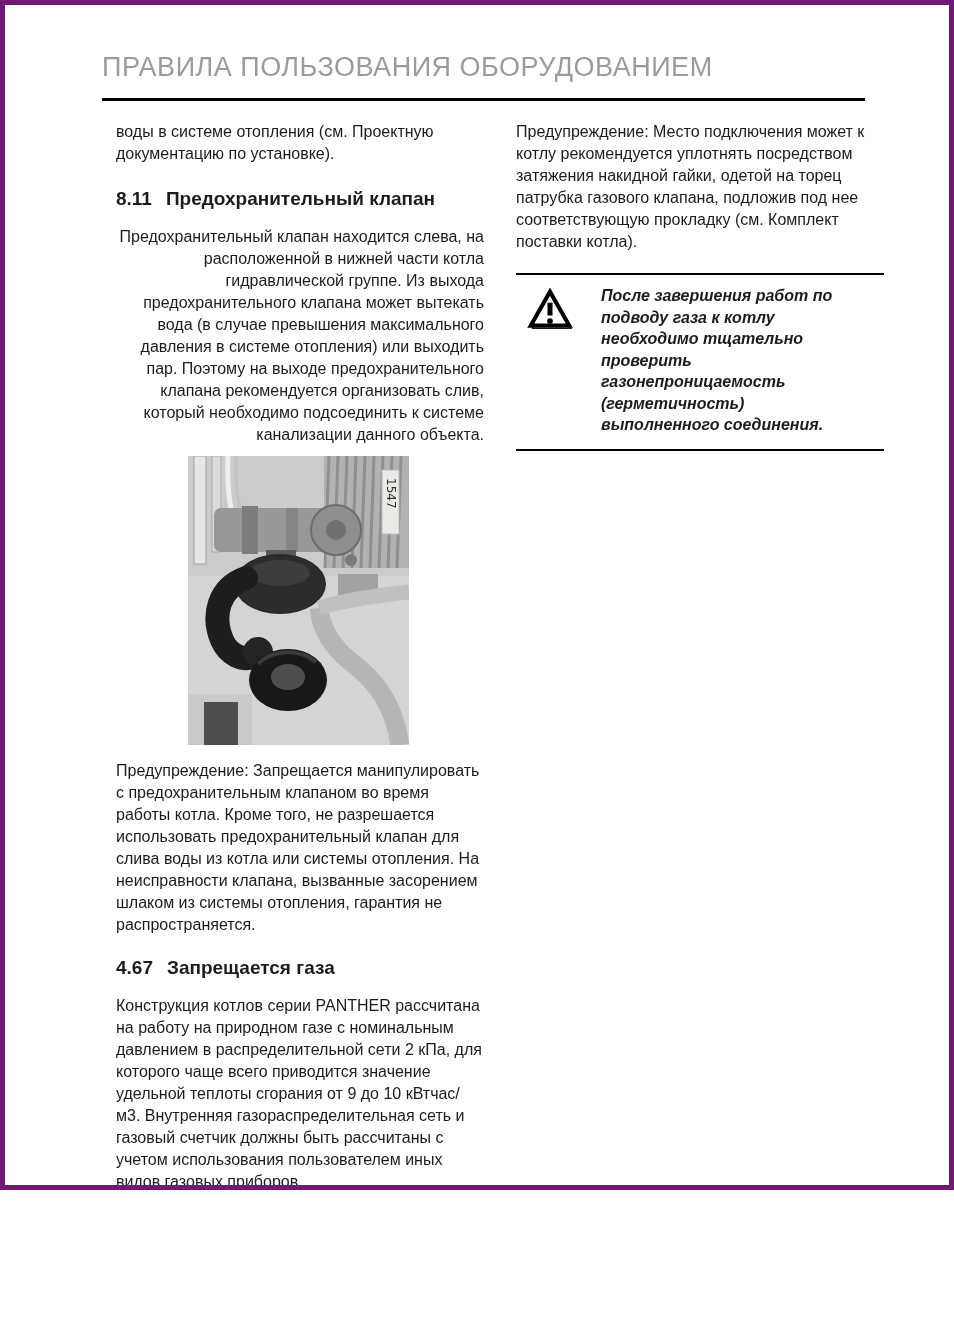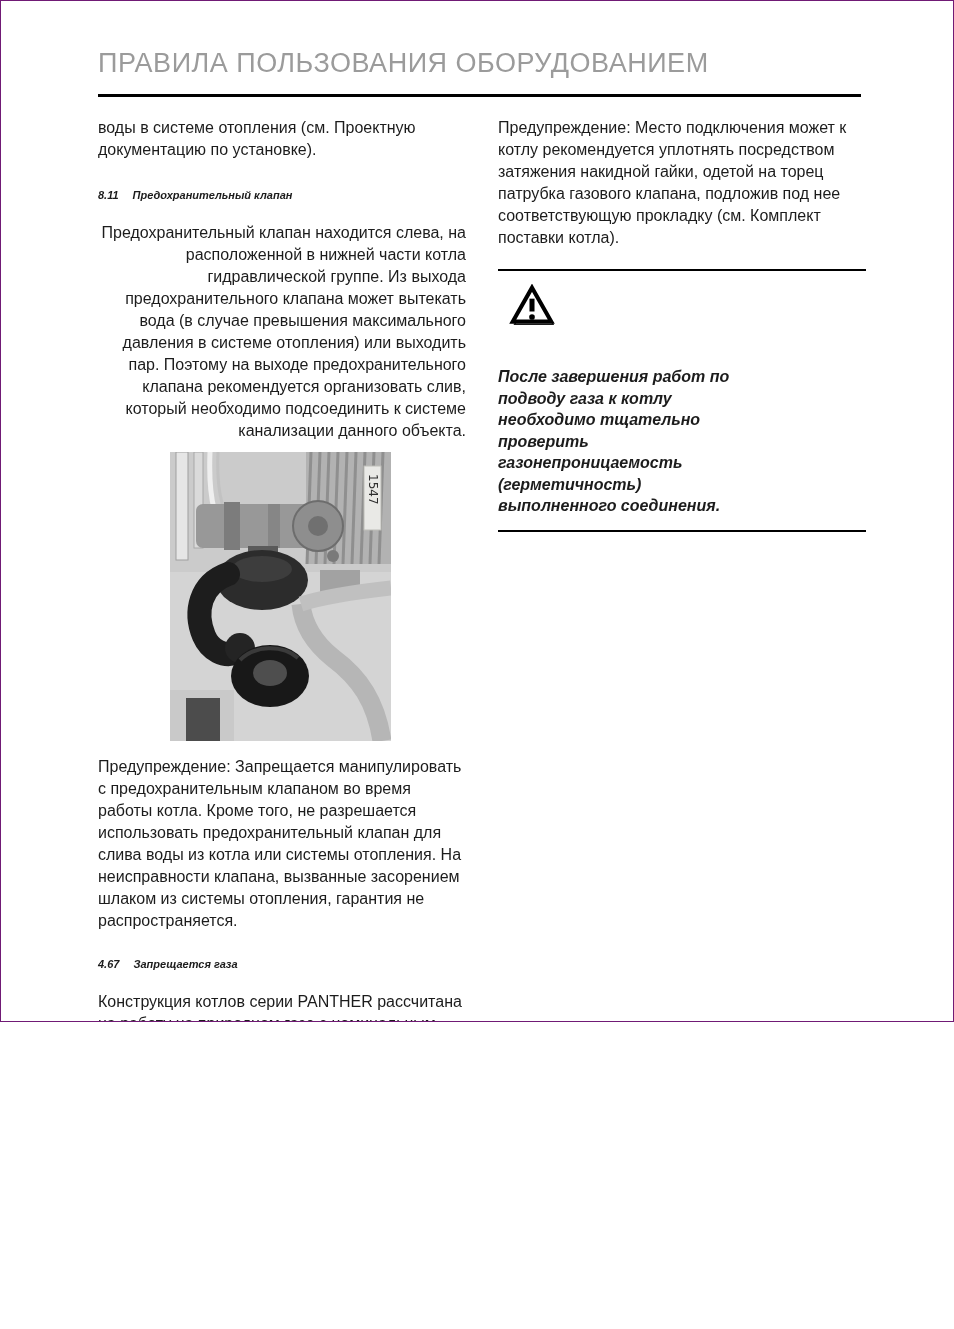--- a/index.html
+++ b/index.html
@@ -1,23 +1,23 @@
 <!DOCTYPE html>
 <html lang="ru"><head>
 <meta charset="utf-8">
 <title>Manual page</title>
 <style>
   * { margin: 0; padding: 0; box-sizing: border-box; }
   html, body { background: #ffffff; }
   .page {
     position: relative;
     width: 954px;
-    height: 1022px;
+    height: 1190px;
     background: #ffffff;
-    border: 1px solid #701a75;
+    border: 5px solid #701a75;
     overflow: hidden;
     font-family: "Liberation Sans", sans-serif;
     color: #1c1c1c;
     padding-left: 31px;
   }
   .header-title {
     position: absolute;
     left: 97px; top: 47px;
     font-size: 27px;
     font-weight: 400;
@@ -34,55 +34,54 @@
   }
   .header-rule { top: 93px; }
   .footer-rule { top: 1252px; }
 
   .col {
     position: absolute;
     top: 116px;
     width: 368px;
     font-size: 16px;
     line-height: 22px;
+    margin-left: 14px;
   }
   .col-left  { left: 97px;  }
   .col-right { left: 497px; }
 
   p.body { margin: 0 0 20px 0; }
   p.p-intro { margin-bottom: 24px; }
   p.p-section { margin-bottom: 10px; text-align: right; }
   p.p-warning { margin-bottom: 22px; }
   p.p-last { margin-bottom: 0; }
 
   h2.section-heading {
-    font-size: 11px;
+    font-size: 19px;
     font-weight: 700;
     line-height: 20px;
     margin: 0 0 17px 0;
-    font-style: italic;
   }
   .sec-num { display: inline-block; margin-right: 14px; }
   strong.warn-label { font-weight: 400; }
 
   figure.photo {
     width: 221px;
     height: 289px;
     margin: 0 0 15px 72px;
   }
   figure.photo svg { display: block; }
 
   .notice {
     margin-top: 14px;
     border-top: 2.5px solid #000;
     border-bottom: 2.5px solid #000;
     padding: 10px 0 13px 0;
     display: flex;
     align-items: flex-start;
-    flex-direction: column;
   }
   .notice-icon {
     flex: 0 0 85px;
     padding: 3px 0 0 10px;
   }
   .notice-text {
     width: 262px;
     margin: 0;
     font-size: 16px;
     font-weight: 700;

